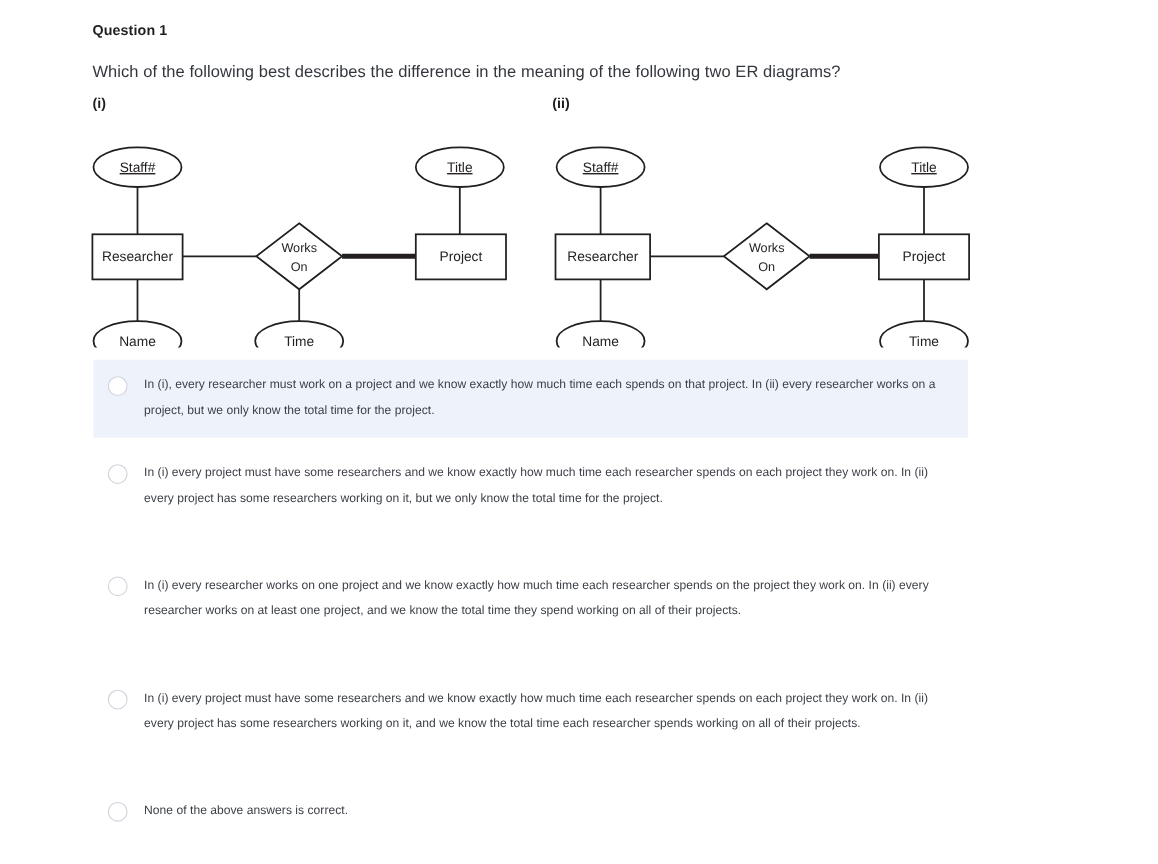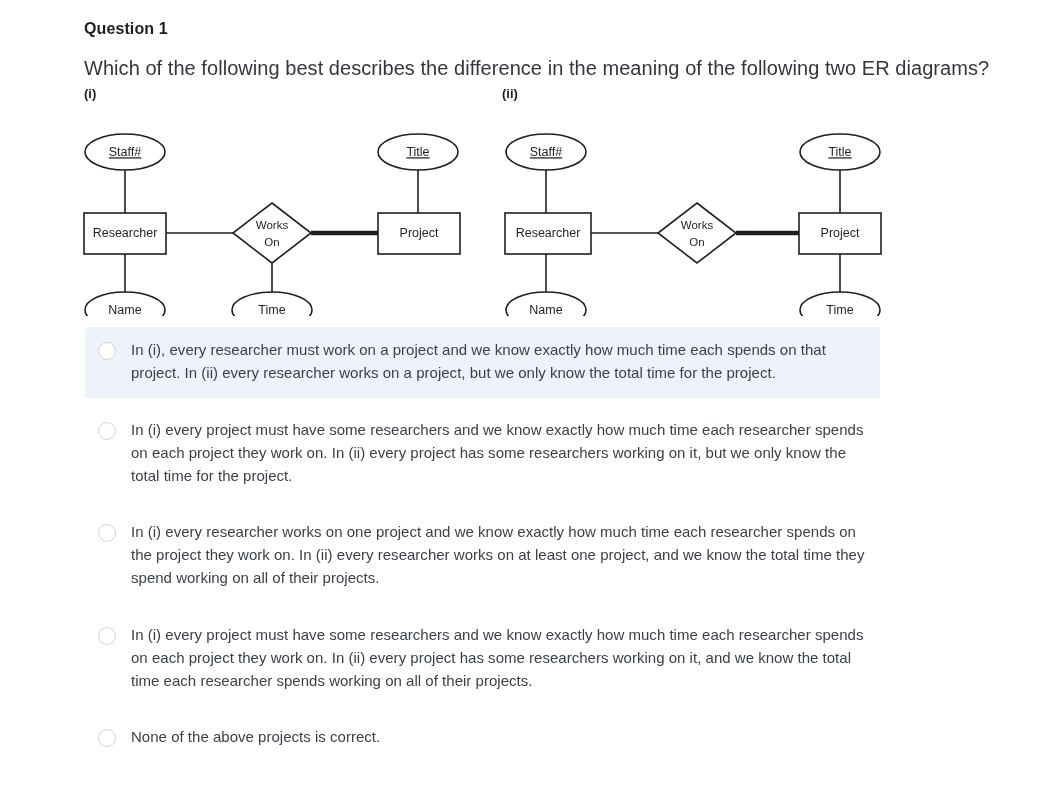--- a/index.html
+++ b/index.html
@@ -20,30 +20,30 @@
     left: 0; top: 0;
     width: 1053px;
     height: 785px;
   }
 
   
   .question-title {
     position: absolute;
     left: 84px;
     top: 20px;
-    font-size: 16px;
+    font-size: 13px;
     font-weight: bold;
     color: #1f1f1f;
     letter-spacing: 0.1px;
   }
   .question-prompt {
     position: absolute;
     left: 84px;
     top: 57px;
-    font-size: 20px;
+    font-size: 15px;
     color: #33373d;
     letter-spacing: 0.05px;
     white-space: nowrap;
   }
 
   
   .diagram-wrap {
     position: absolute;
     top: 86px;
     height: 230px;
@@ -112,21 +112,21 @@
     border-radius: 50%;
     border: 1.5px solid #cfd4dc;
     background: #ffffff;
     margin-top: 3px;
     margin-left: 13px;
   }
   .option-text {
     flex: 1 1 auto;
     margin-left: 15px;
     margin-right: 8px;
-    font-size: 15px;
+    font-size: 11px;
     line-height: 22.8px;
     color: #3b3f46;
     letter-spacing: 0.02px;
   }
 </style>
 </head>
 <body>
 
 <div class="page">
 
@@ -218,16 +218,16 @@
     <span class="option-text">In (i) every researcher works on one project and we know exactly how much time each researcher spends on the project they work on. In (ii) every researcher works on at least one project, and we know the total time they spend working on all of their projects.</span>
   </div>
 
   <div class="option" style="top:624px; height:84px;">
     <span class="radio"></span>
     <span class="option-text">In (i) every project must have some researchers and we know exactly how much time each researcher spends on each project they work on. In (ii) every project has some researchers working on it, and we know the total time each researcher spends working on all of their projects.</span>
   </div>
 
   <div class="option" style="top:726px; height:34px;">
     <span class="radio"></span>
-    <span class="option-text">None of the above projects is correct.</span>
+    <span class="option-text">None of the above answers is correct.</span>
   </div>
 
 </div>
 
 </body></html>

